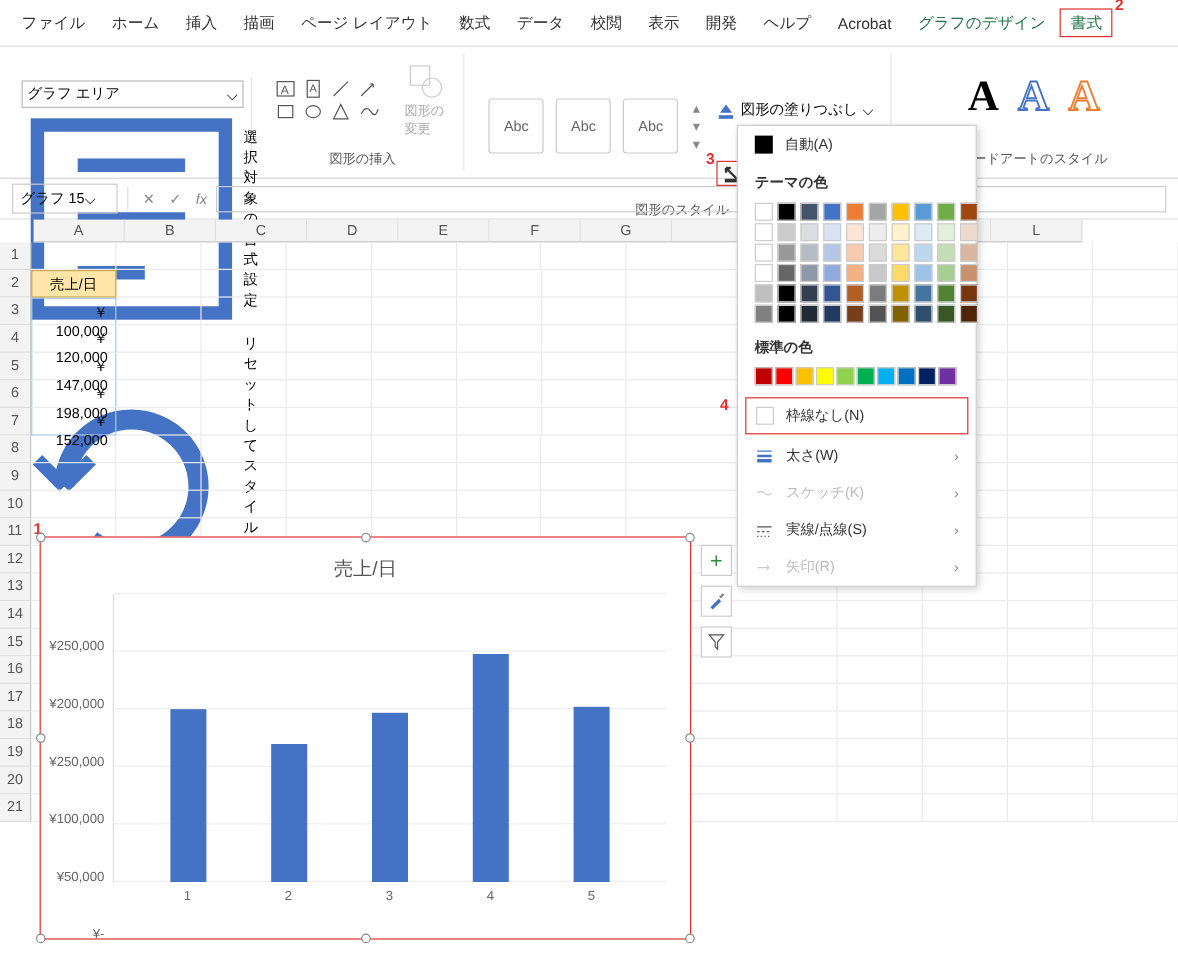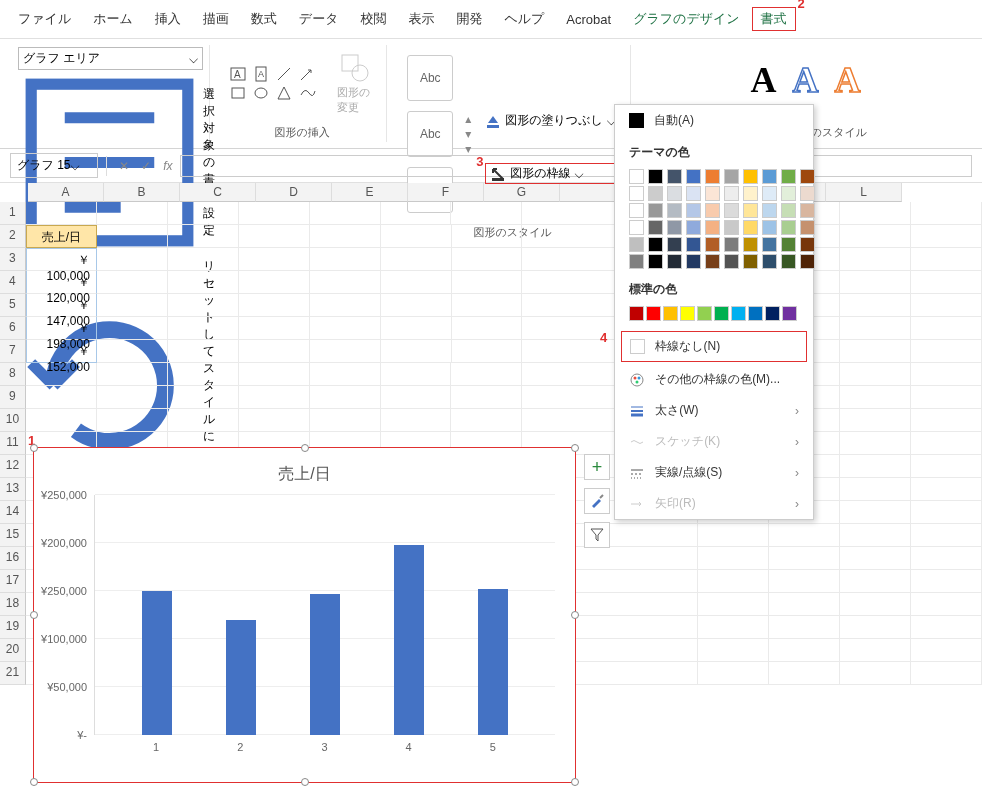--- a/index.html
+++ b/index.html
@@ -9,32 +9,32 @@
     .menu-item { padding: 4px 10px; cursor: pointer; font-size: 13px; color: #333; }
     .menu-item.green { color: #217346; }
     .menu-highlight { border: 1px solid #e03030; padding: 2px 8px; position: relative; }
     .menu-highlight .num { position: absolute; top: -12px; right: -10px; color: #e03030; font-weight: bold; font-size: 13px; }
     
     .ribbon { display: flex; padding: 6px 10px; border-bottom: 1px solid #d4d4d4; gap: 8px; height: 110px; }
     .ribbon-group { display: flex; flex-direction: column; align-items: center; justify-content: space-between; padding: 2px 8px; border-right: 1px solid #e6e6e6; }
     .ribbon-group:last-child { border-right: none; }
     .ribbon-group-label { font-size: 11px; color: #555; padding-top: 4px; }
     
-    .selection-group { width: 200px; }
+    .selection-group { width: 200px; margin-top: 20px; }
     .selection-dropdown { display: flex; align-items: center; width: 185px; border: 1px solid #bbb; padding: 2px 4px; background: #fff; font-size: 12px; justify-content: space-between; }
     .selection-opt { display: flex; align-items: center; gap: 4px; padding: 3px 2px; font-size: 12px; width: 100%; }
     .selection-opt svg { flex-shrink: 0; }
     
     .shapes-grid { display: grid; grid-template-columns: repeat(4, 20px); gap: 3px; padding: 4px; }
     .shapes-grid svg { width: 18px; height: 16px; }
     
     .big-btn { display: flex; flex-direction: column; align-items: center; padding: 4px 8px; gap: 2px; color: #aaa; }
     .big-btn svg { width: 32px; height: 32px; }
     
-    .style-thumbs { display: flex; gap: 10px; padding: 8px 4px; flex-direction: column; }
+    .style-thumbs { display: flex; gap: 10px; padding: 8px 4px; }
     .style-thumb { width: 46px; height: 46px; border: 1px solid #ccc; border-radius: 3px; display: flex; align-items: center; justify-content: center; font-size: 12px; color: #666; background: #fff; }
     
     .fill-outline { display: flex; flex-direction: column; gap: 6px; padding: 8px 6px; }
     .fo-row { display: flex; align-items: center; gap: 4px; font-size: 12px; position: relative; margin-top: 28px; }
     .fo-highlight { border: 1px solid #e03030; padding: 1px 4px; }
     .fo-num { position: absolute; left: -10px; top: -10px; color: #e03030; font-weight: bold; font-size: 13px; }
     
     .wordart-thumbs { display: flex; gap: 16px; padding: 12px 6px; }
     .wa-thumb { font-size: 36px; font-weight: bold; font-family: Georgia, serif; }
     
@@ -55,21 +55,21 @@
     .cell.data-first { border-top: 1px solid #a8c8e8; }
     .cell.data-last { border-bottom: 1px solid #a8c8e8; }
     
     
     .chart-container { position: absolute; left: 33px; top: 447px; width: 543px; height: 336px; border: 1.5px solid #e03030; background: #fff; }
     .chart-num { position: absolute; left: -6px; top: -15px; color: #e03030; font-weight: bold; font-size: 13px; }
     .chart-handle { position: absolute; width: 8px; height: 8px; background: #fff; border: 1px solid #888; border-radius: 50%; }
     .chart-title { text-align: center; font-size: 16px; color: #555; padding: 16px 0 10px; }
     .chart-plot { position: relative; height: 240px; margin: 0 20px 0 60px; border-left: 1px solid #ddd; }
     .chart-grid-line { position: absolute; left: 0; right: 0; border-top: 1px solid #eee; }
-    .chart-y-label { position: absolute; right: 100%; padding-right: 8px; font-size: 11px; color: #666; transform: translateY(-50%); white-space: nowrap; }
+    .chart-y-label { position: absolute; right: 100%; padding-right: 8px; font-size: 11px; color: #666; transform: translateY(-50%); white-space: nowrap; margin-top: 44px; }
     .chart-bars { position: absolute; inset: 0; display: flex; align-items: flex-end; justify-content: space-around; padding: 0 20px; }
     .chart-bar { width: 30px; background: #4472c4; }
     .chart-x-labels { display: flex; justify-content: space-around; padding: 6px 20px 0; margin: 0 20px 0 60px; font-size: 11px; color: #666; }
     
     
     .dropdown-menu { position: absolute; left: 614px; top: 104px; width: 200px; background: #fff; border: 1px solid #ccc; box-shadow: 2px 2px 6px rgba(0,0,0,0.2); z-index: 100; }
     .dd-item { display: flex; align-items: center; gap: 10px; padding: 7px 14px; font-size: 12px; color: #333; position: relative; }
     .dd-item.disabled { color: #bbb; }
     .dd-item .arrow { margin-left: auto; color: #888; }
     .dd-section-label { padding: 8px 14px 4px; font-size: 12px; font-weight: bold; color: #333; }
@@ -83,20 +83,21 @@
     .side-icon { width: 26px; height: 26px; border: 1px solid #ccc; display: flex; align-items: center; justify-content: center; background: #fff; }
   </style>
 </head>
 <body>
 
 <div class="menubar">
   <div class="menu-item">ファイル</div>
   <div class="menu-item">ホーム</div>
   <div class="menu-item">挿入</div>
   <div class="menu-item">描画</div>
+  <div class="menu-item">ページ レイアウト</div>
   <div class="menu-item">数式</div>
   <div class="menu-item">データ</div>
   <div class="menu-item">校閲</div>
   <div class="menu-item">表示</div>
   <div class="menu-item">開発</div>
   <div class="menu-item">ヘルプ</div>
   <div class="menu-item">Acrobat</div>
   <div class="menu-item green">グラフのデザイン</div>
   <div class="menu-highlight">
     <span class="num">2</span>
@@ -711,29 +712,20 @@
   <div class="dd-highlight">
     <div class="dd-item" style="padding:6px 8px;position:relative">
       <span class="dd-num">4</span>
       <span style="width:15px;height:15px;border:1px solid #ccc;display:inline-block"></span>
       <span>枠線なし(N)</span>
     </div>
   </div>
 
   <div class="dd-item">
     <svg width="16" height="16">
-        <circle cx="8" cy="8" r="6" fill="none" stroke="#888"></circle>
-        <circle cx="6" cy="6" r="1.5" fill="#e74c3c"></circle>
-        <circle cx="10" cy="6" r="1.5" fill="#3498db"></circle>
-        <circle cx="8" cy="10" r="1.5" fill="#2ecc71"></circle>
-      </svg>
-    <span>その他の枠線の色(M)...</span>
-  </div>
-  <div class="dd-item">
-    <svg width="16" height="16">
         <line x1="2" y1="4" x2="14" y2="4" stroke="#4472c4" stroke-width="1"></line>
         <line x1="2" y1="8" x2="14" y2="8" stroke="#4472c4" stroke-width="2"></line>
         <line x1="2" y1="12" x2="14" y2="12" stroke="#4472c4" stroke-width="3"></line>
       </svg>
     <span>太さ(W)</span>
     <span class="arrow">›</span>
   </div>
   <div class="dd-item disabled">
     <svg width="16" height="16">
         <path d="M2 8 Q5 5 8 8 T14 8" fill="none" stroke="#ccc"></path>

